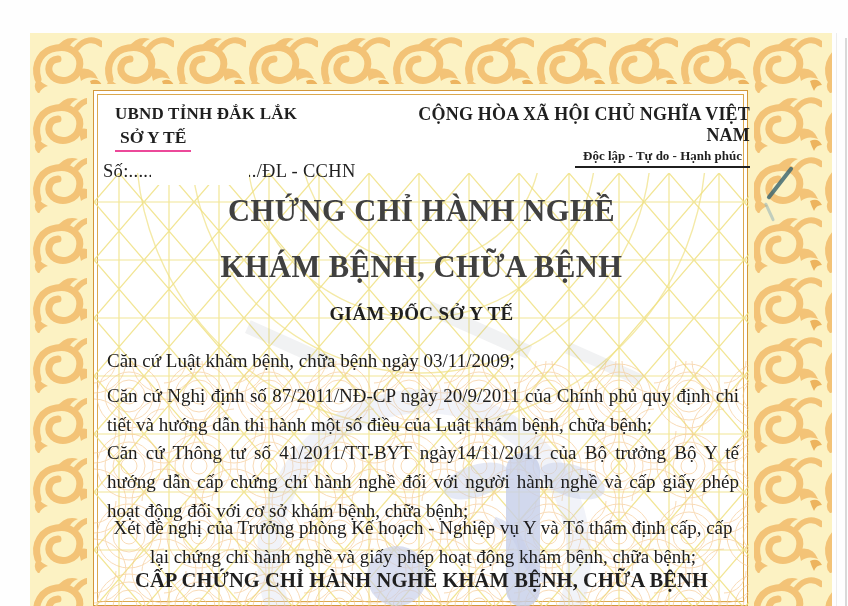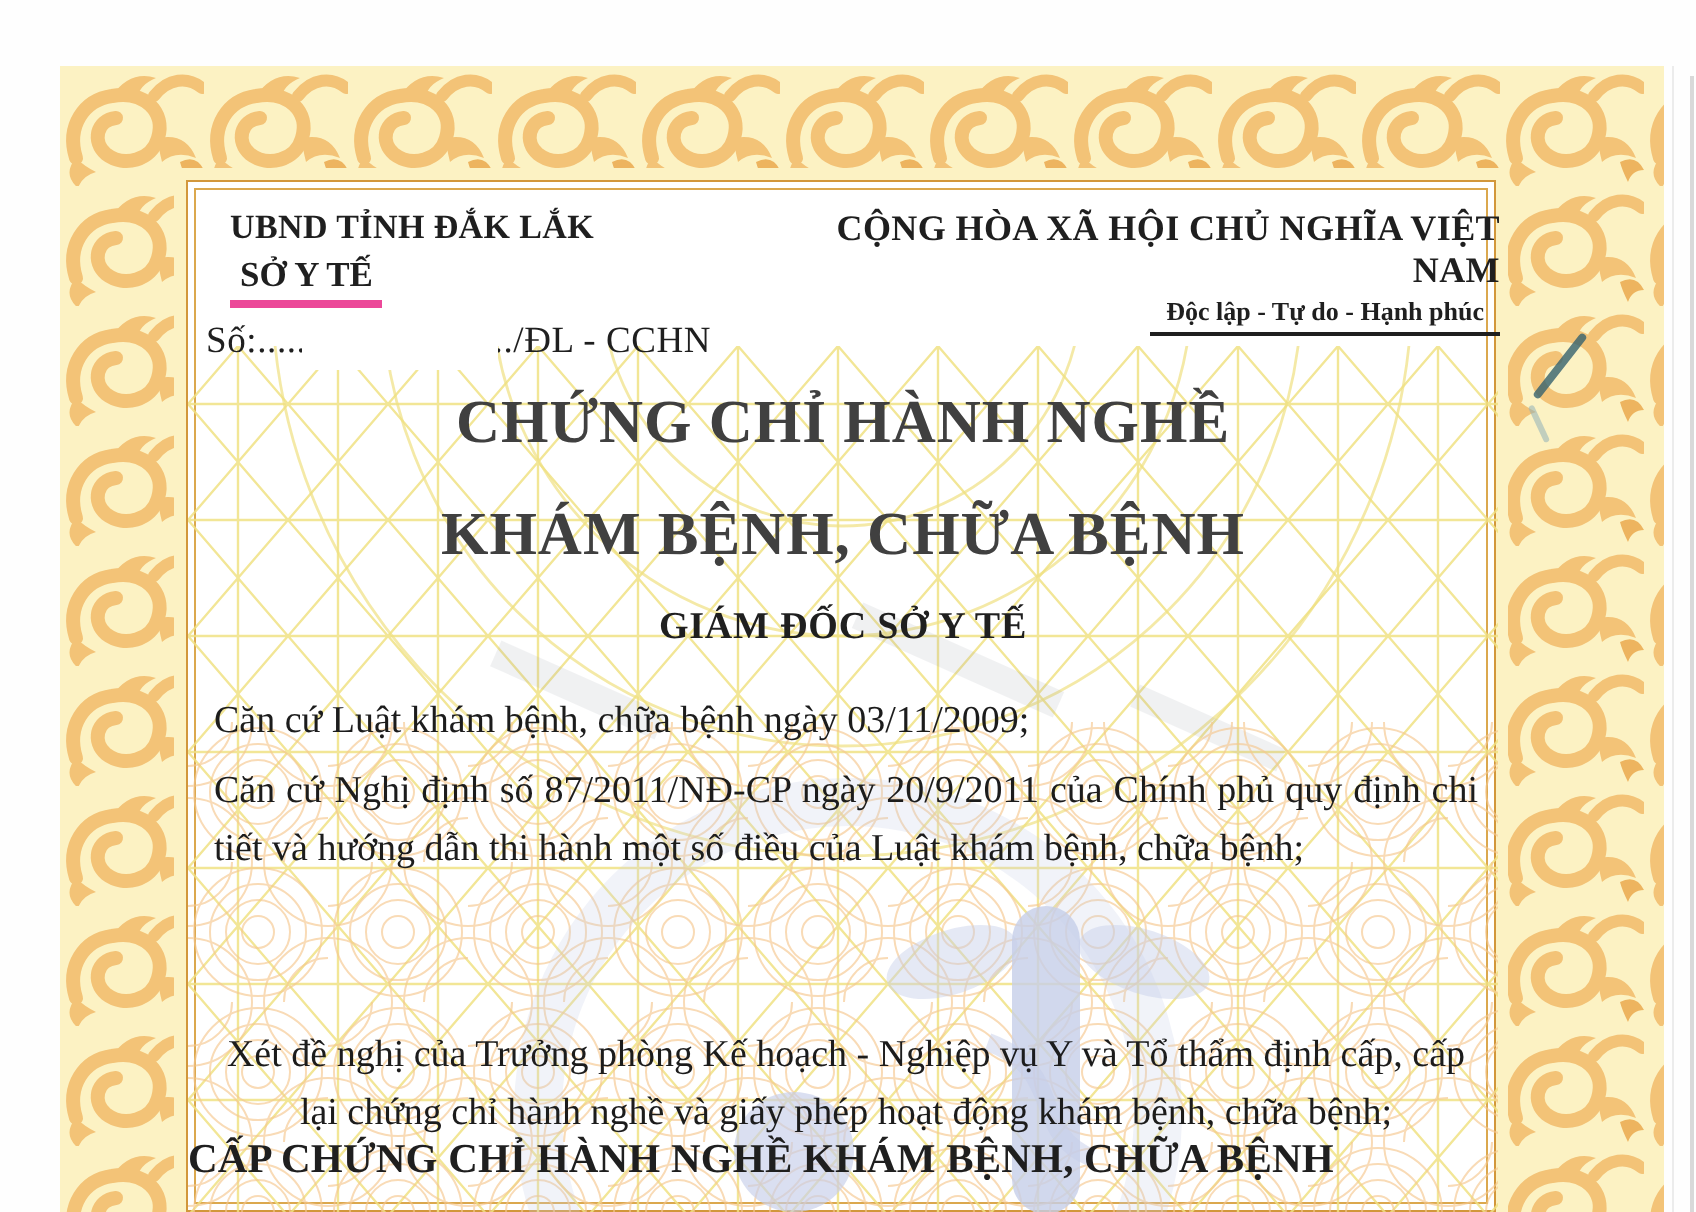--- a/index.html
+++ b/index.html
@@ -21,21 +21,21 @@
   .page::before { content:""; position:absolute; inset:3px; border:1px solid #dba84e; pointer-events:none; }
   .page svg.net      { position:absolute; left:0; top:82px;  width:655px; height:434px; }
   .page svg.rosettes { position:absolute; left:0; top:270px; width:655px; height:246px; }
 
   .block { position:absolute; color:#1f1f1f; }
 
   
   .org    { left:0;    top:13px; width:292px; text-align:left;margin-left:21px; }
   .org-l1 { font-size:17px;  font-weight:bold; letter-spacing:.2px; }
   .org-l2 { display:inline-block; margin-top:3px; font-size:17.5px; font-weight:bold;
-            border-bottom:4px solid #ec4899; padding:0 5px 2px; }
+            border-bottom:2px solid #ec4899; padding:0 5px 2px; }
   .nation    { left:296px; top:13px; width:360px; text-align:right; }
   .nation-l1 { font-size:18px; font-weight:bold; letter-spacing:.2px; }
   .nation-l2 { display:inline-block; margin-top:2px; font-size:13px; font-weight:bold;
                border-bottom:2px solid #1f1f1f; padding:0 8px 2px; }
 
   
   .number { left:9px; top:70px; font-size:18.5px; letter-spacing:.3px; white-space:nowrap; }
   .whiteout { position:absolute; left:57px; top:70px; width:98px; height:24px; background:#ffffff; }
 
   
@@ -45,21 +45,21 @@
 
   .authority { left:0; top:212px; width:655px; text-align:center;
                font-size:19px; font-weight:bold; letter-spacing:.4px; }
 
   
   .para { left:13px; width:632px; font-size:19px; line-height:29px; color:#1c1c1c; }
   .p1 { top:255px; }
   .p2 { top:290px; text-align:justify; }
   .p3 { top:347px; text-align:justify; }
   .p4 { top:422px; text-align:center; }
-  .decree { left:0; top:478px; width:655px; font-size:20.5px;
+  .decree { left:0; top:478px; width:655px; text-align:center; font-size:20.5px;
             font-weight:bold; white-space:nowrap; letter-spacing:.1px; }
 
   
   .pen-mark   { position:absolute; left:778px; top:163px; width:4px; height:40px;
                 background:#35616e; opacity:.8; border-radius:2px; transform:rotate(38deg); }
   .pen-mark-2 { position:absolute; left:768px; top:202px; width:2.5px; height:20px;
                 background:#8fb0b8; opacity:.55; border-radius:2px; transform:rotate(-25deg); }
   .edge-line  { position:absolute; left:845px; top:38px; width:1.5px; height:568px;
                 background:#c9c9c9; opacity:.7; }
   .edge-line2 { position:absolute; left:836px; top:33px; width:1px; height:573px;
@@ -155,20 +155,21 @@
 
       <div class="block title" style="color:#404040">
         <div class="t1">CHỨNG CHỈ HÀNH NGHỀ</div>
         <div class="t2">KHÁM BỆNH, CHỮA BỆNH</div>
       </div>
 
       <div class="block authority">GIÁM ĐỐC SỞ Y TẾ</div>
 
       <div class="block para p1">Căn cứ Luật khám bệnh, chữa bệnh ngày 03/11/2009;</div>
       <div class="block para p2">Căn cứ Nghị định số 87/2011/NĐ-CP ngày 20/9/2011 của Chính phủ quy định chi tiết và hướng dẫn thi hành một số điều của Luật khám bệnh, chữa bệnh;</div>
+      <div class="block para p3">Căn cứ Thông tư số 41/2011/TT-BYT ngày14/11/2011 của Bộ trưởng Bộ Y tế hướng dẫn cấp chứng chỉ hành nghề đối với người hành nghề và cấp giấy phép hoạt động đối với cơ sở khám bệnh, chữa bệnh;</div>
       <div class="block para p4">Xét đề nghị của Trưởng phòng Kế hoạch - Nghiệp vụ Y và Tổ thẩm định cấp, cấp lại chứng chỉ hành nghề và giấy phép hoạt động khám bệnh, chữa bệnh;</div>
 
       <div class="block decree">CẤP CHỨNG CHỈ HÀNH NGHỀ KHÁM BỆNH, CHỮA BỆNH</div>
     </div>
   </div>
 
   <div class="pen-mark"></div>
   <div class="pen-mark-2"></div>
   <div class="edge-line2"></div>
   <div class="edge-line"></div>

